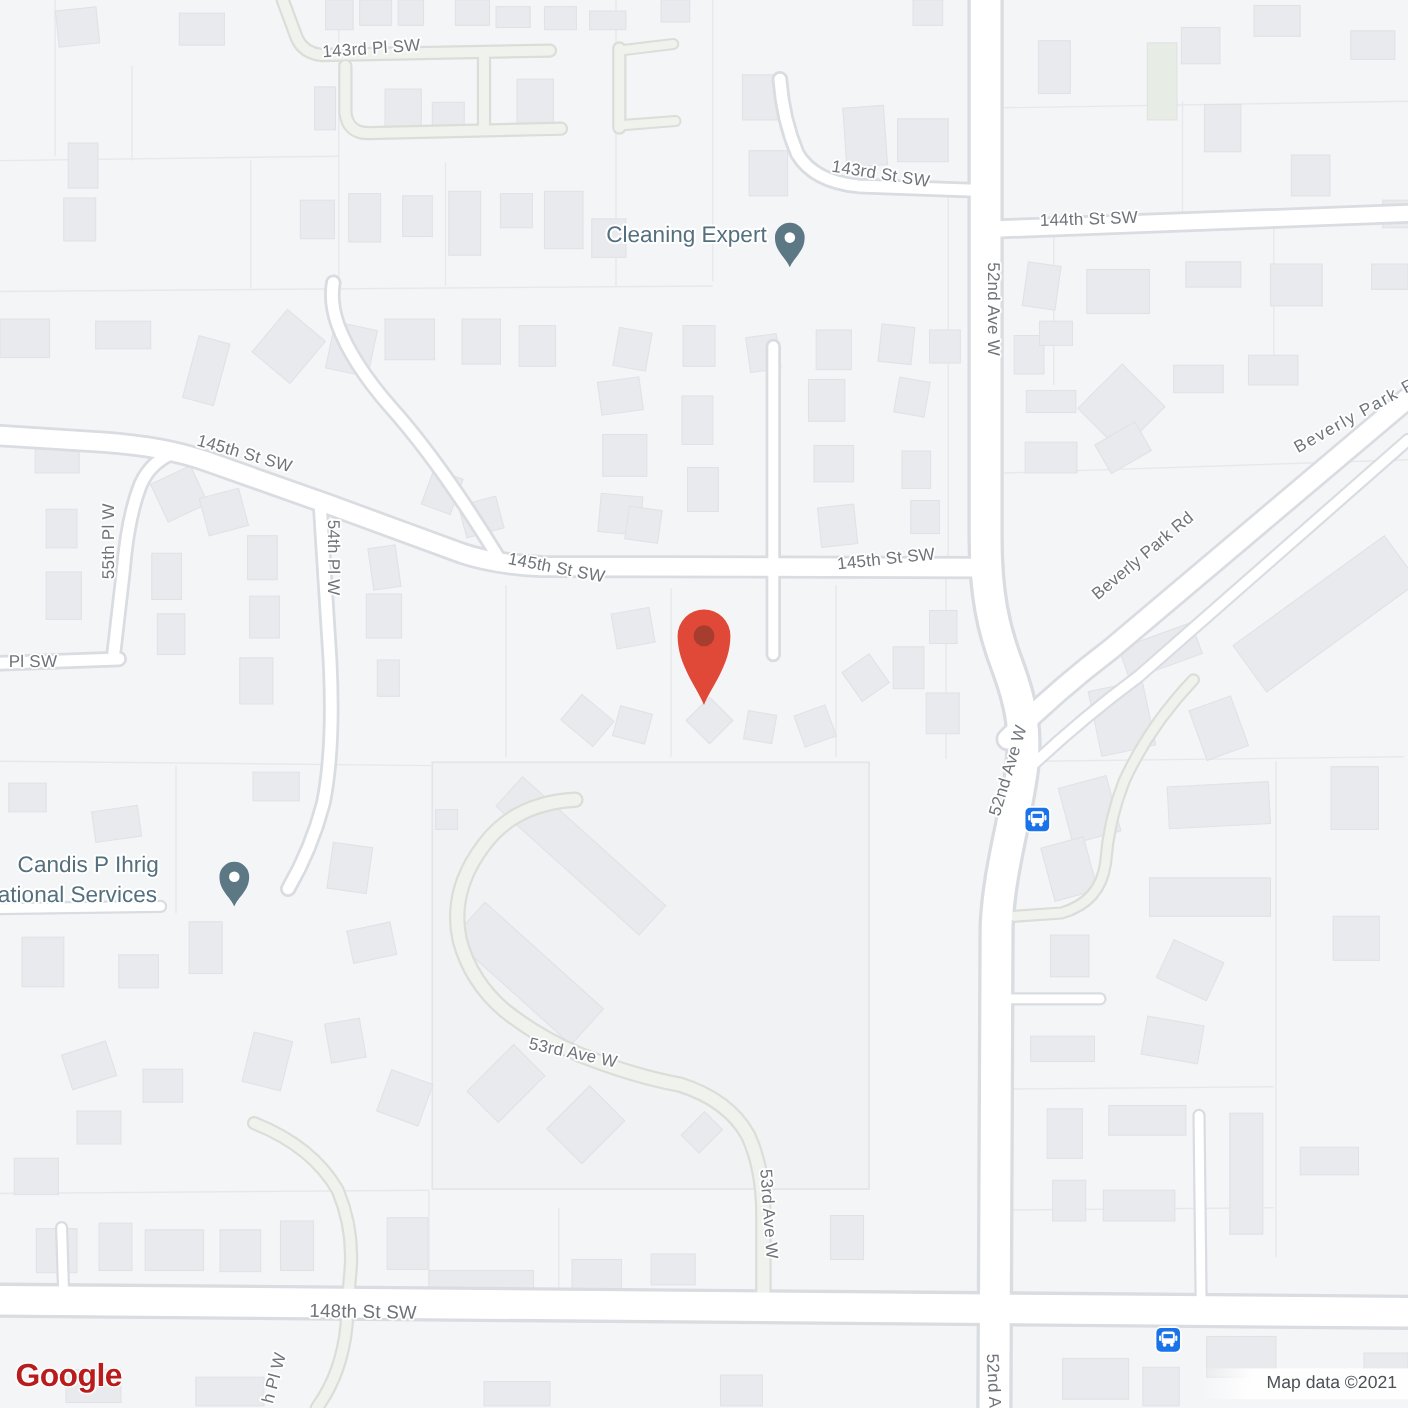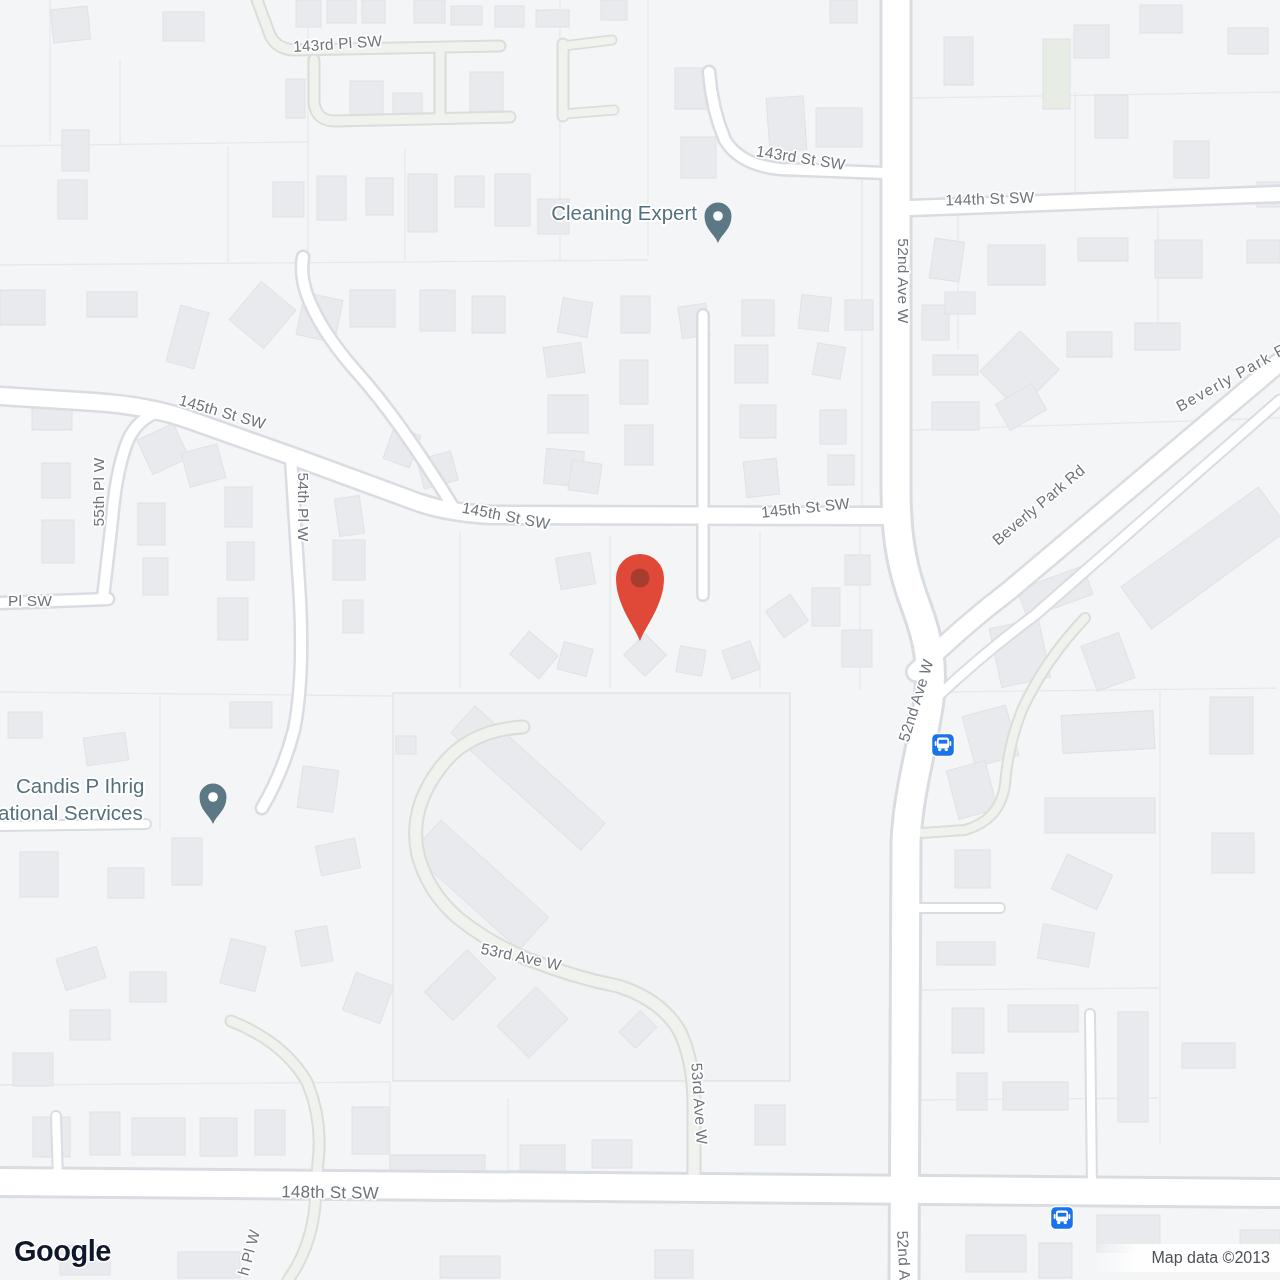--- a/index.html
+++ b/index.html
@@ -8,21 +8,21 @@
   #map{position:absolute;inset:0;}
   svg text{user-select:none;}
   .rl{font-size:15.5px;fill:#6F747B;stroke:#FFFFFF;stroke-width:3.4px;
       paint-order:stroke;stroke-linejoin:round;text-anchor:middle;letter-spacing:.2px;}
   .rl-lg{font-size:17px;}
   .rl-start{text-anchor:start;}
   .poi{font-size:20.5px;fill:#54707E;stroke:#FFFFFF;stroke-width:3.8px;
        paint-order:stroke;stroke-linejoin:round;}
   .poi-end{text-anchor:end;}
   #google-logo{position:absolute;left:14px;bottom:12px;font-size:29px;font-weight:bold;
-      color:#0f172a;letter-spacing:-.5px;
+      color:#b91c1c;letter-spacing:-.5px;
       text-shadow:-1px -1px 0 #fff,1px -1px 0 #fff,-1px 1px 0 #fff,1px 1px 0 #fff,0 0 4px #fff;}
   #attribution{position:absolute;right:0;bottom:8px;font-size:16px;color:#4D5156;
       padding:5px 10px 5px 60px;
       background:linear-gradient(to left,rgba(255,255,255,.95) 75%,rgba(255,255,255,0));}
 </style>
 </head>
 <body>
 
 <div id="map">
 <svg width="1280" height="1280" viewBox="0 0 1280 1280" xmlns="http://www.w3.org/2000/svg">
@@ -345,13 +345,13 @@
   </g>
 
   <g transform="translate(640,641)">
     <path d="M0,0 C-6,-16 -24,-36 -24,-63 a24,24 0 1,1 48,0 C24,-36 6,-16 0,0 Z" fill="#E04937"></path>
     <circle cx="0" cy="-63" r="9.5" fill="#A63D2F"></circle>
   </g>
 </svg>
 </div>
 
 <div id="google-logo">Google</div>
-<div id="attribution">Map data ©2013</div>
+<div id="attribution">Map data ©2021</div>
 
 </body></html>

